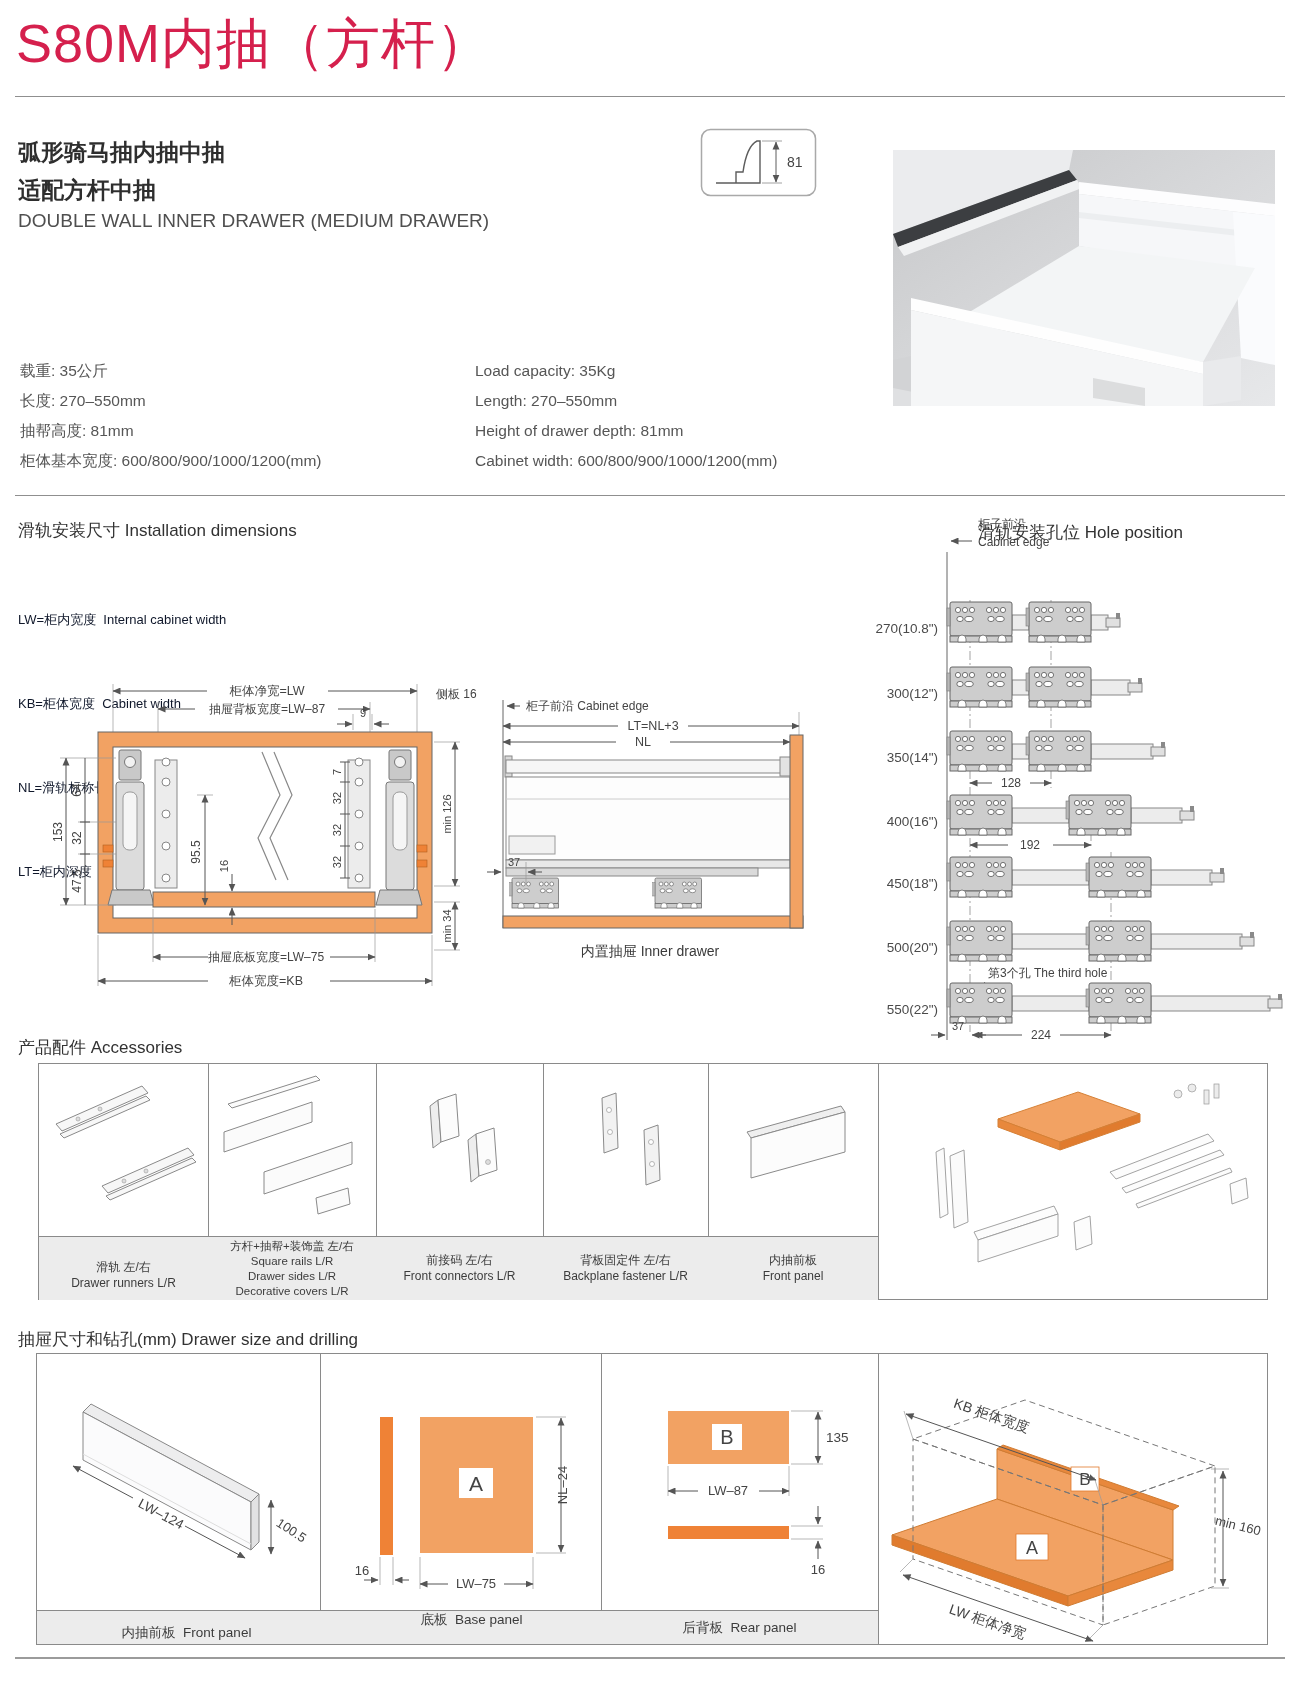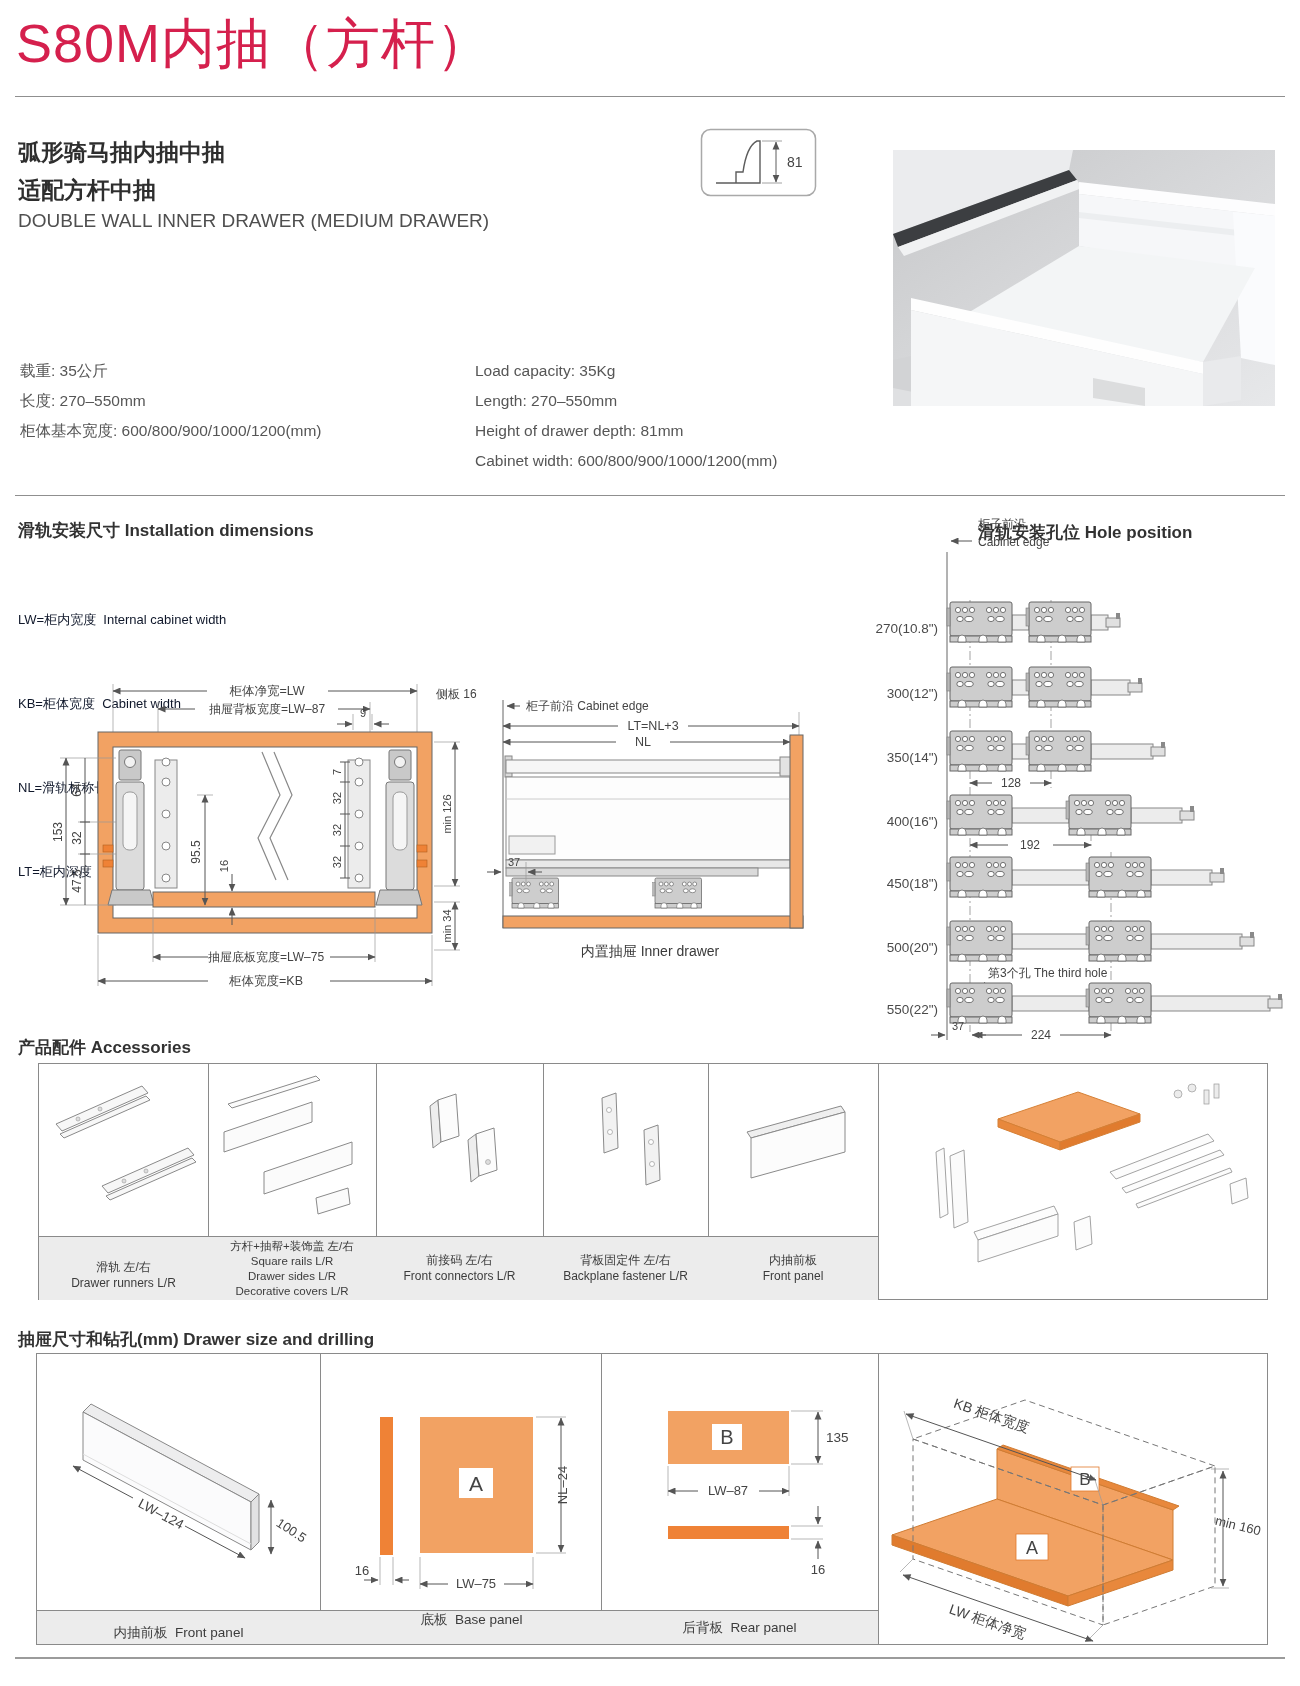--- a/index.html
+++ b/index.html
@@ -10,21 +10,21 @@
   }
   .abs { position:absolute; }
   .rule { position:absolute; height:1px; background:#8f8f8f; }
   .page-title {
     position:absolute; left:16px; top:8px; font-size:54px; font-weight:500;
     color:#d5204d; letter-spacing:1px; white-space:nowrap;
   }
   .intro-cn { position:absolute; left:18px; top:133px; font-size:23px; font-weight:bold; color:#2e2e2e; line-height:38px; }
   .intro-en { position:absolute; left:18px; top:210px; font-size:19px; color:#4f4f4f; white-space:nowrap; }
   .specs { position:absolute; top:356px; font-size:15.5px; color:#565656; line-height:30px; white-space:nowrap; }
-  .sec-title { position:absolute; font-size:17px; font-weight:bold; color:#323232; white-space:nowrap; }
+  .sec-title { position:absolute; font-size:17px; font-weight:normal; color:#323232; white-space:nowrap; }
   .legend { position:absolute; left:18px; top:550px; font-size:13px; color:#0f172a; line-height:28px; white-space:pre; }
   .photo { position:absolute; left:893px; top:150px; width:382px; height:256px; }
   svg text { font-family:"Liberation Sans", sans-serif; fill:#444; }
   .dt { font-size:12px; }
   .dts { font-size:11px; }
   .dtb { font-size:12.5px; }
   .rowlab { font-size:13.5px; fill:#4a4a4a; }
   .cap { fill:#3a3a3a; font-size:14px; }
   
   .tbl { position:absolute; border:1px solid #8a8a8a; background:#fff; }
@@ -113,20 +113,21 @@
       <polygon points="18,148 310,212 310,224 18,160" fill="#fefefe"></polygon>
       <polygon points="310,212 348,206 348,250 310,256" fill="#e9eaec"></polygon>
       <polygon points="18,160 310,224 310,256 18,256" fill="#f5f6f7"></polygon>
       <polygon points="200,228 252,238 252,256 200,248" fill="#dcddde"></polygon>
     </svg>
   </div>
 
   <div class="specs" style="left:20px">
     <div>载重: 35公斤</div>
     <div>长度: 270–550mm</div>
+    <div>抽帮高度: 81mm</div>
     <div>柜体基本宽度: 600/800/900/1000/1200(mm)</div>
   </div>
   <div class="specs" style="left:475px">
     <div>Load capacity: 35Kg</div>
     <div>Length: 270–550mm</div>
     <div>Height of drawer depth: 81mm</div>
     <div>Cabinet width: 600/800/900/1000/1200(mm)</div>
   </div>
 
   <div class="rule" style="left:15px;right:15px;top:495px"></div>
@@ -618,20 +619,20 @@
         <line x1="345" y1="117" x2="345" y2="232" stroke="#555" marker-start="url(#ms)" marker-end="url(#me)"></line>
         <text transform="translate(359,176) rotate(14)" text-anchor="middle" font-size="13">min 160</text>
 
         <line x1="35" y1="205" x2="22" y2="218" stroke="#9a9a9a" stroke-width="0.7"></line>
         <line x1="225" y1="271" x2="212" y2="284" stroke="#9a9a9a" stroke-width="0.7"></line>
         <line x1="25" y1="221" x2="215" y2="287" stroke="#555" marker-start="url(#ms)" marker-end="url(#me)"></line>
         <text transform="translate(108,272) rotate(19)" text-anchor="middle" font-size="14">LW 柜体净宽</text>
       </svg>
     </div>
 
-    <div class="drill-cap" style="left:0;top:257px;width:283px;height:44px">内抽前板  Front panel</div>
+    <div class="drill-cap" style="left:8px;top:257px;width:283px;height:44px">内抽前板  Front panel</div>
     <div class="drill-cap" style="left:294px;top:257px;width:281px;height:17px">底板  Base panel</div>
     <div class="drill-cap" style="left:564px;top:257px;width:277px;height:34px">后背板  Rear panel</div>
   </div>
 
   <div class="rule" style="left:15px;right:15px;top:1657px;height:2px;background:#9b9b9b"></div>
 
 </div>
 
 </body></html>

